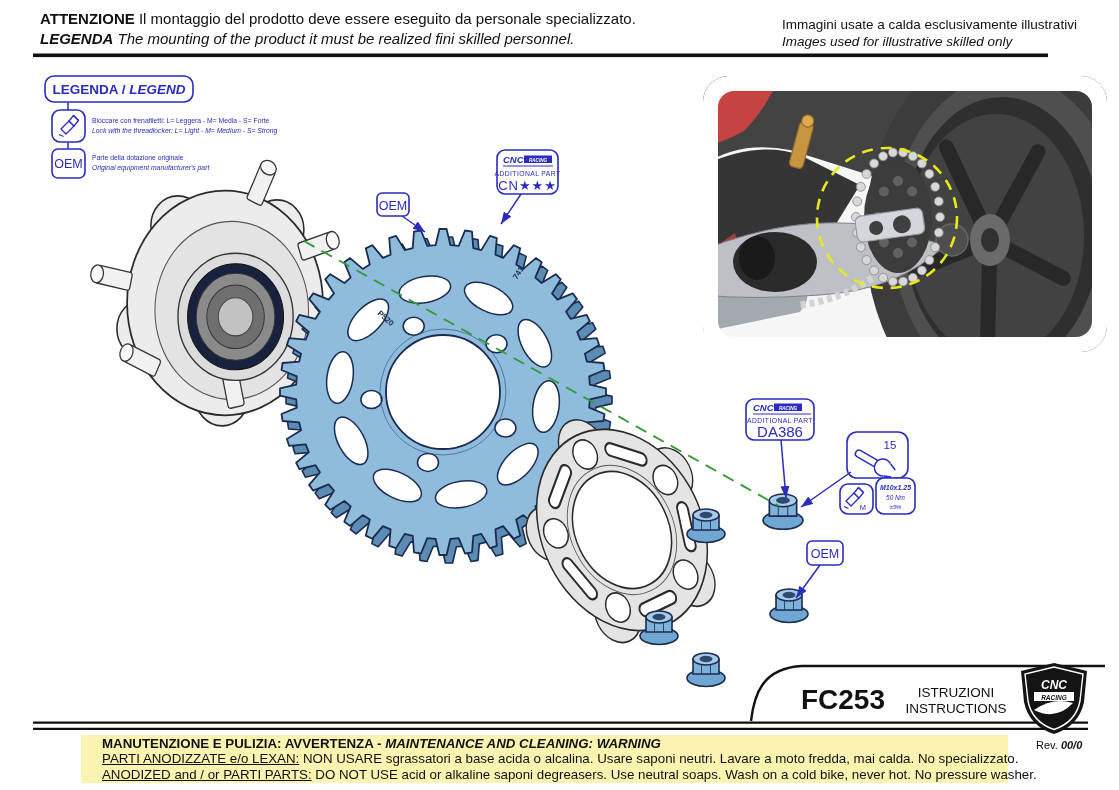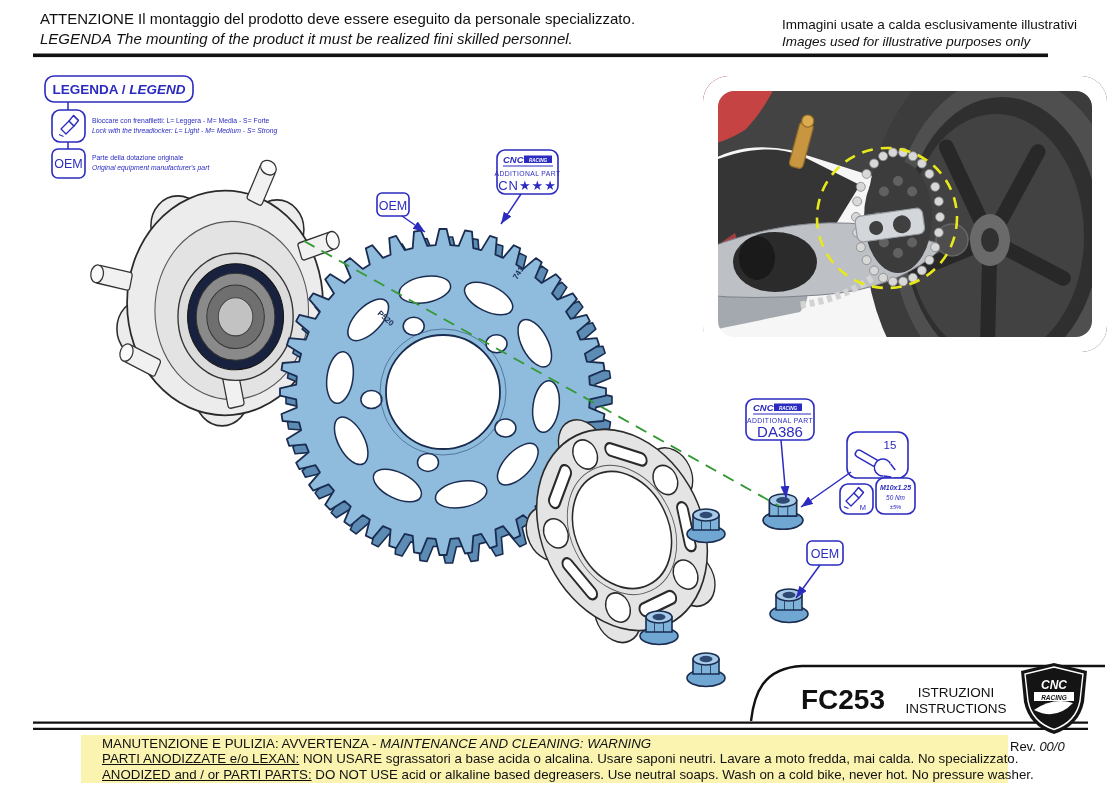--- a/index.html
+++ b/index.html
@@ -1,28 +1,28 @@
 <!DOCTYPE html>
 <html><head>
 <meta charset="utf-8">
 <style>
   html,body{margin:0;padding:0;background:#fff;}
   .page{position:relative;width:1119px;height:790px;background:#fff;overflow:hidden;
         font-family:"Liberation Sans",sans-serif;color:#111;}
   .abs{position:absolute;}
-  .b{font-weight:normal;}
+  .b{font-weight:bold;}
   .i{font-style:italic;}
   .u{text-decoration:underline;}
   .hdr-left{left:40px;top:9px;font-size:15px;line-height:20px;white-space:nowrap;}
   .hdr-right{left:782px;top:16px;font-size:13.5px;line-height:17px;white-space:nowrap;}
   .diagram{position:absolute;left:0;top:0;width:1119px;height:790px;}
   .note-yellow{left:57px;top:735px;width:927px;height:47px;background:#faf4b0;
                font-size:13.3px;line-height:15.4px;padding-top:1px;margin-left:24px;}
   .note-yellow div{padding-left:21px;white-space:nowrap;}
-  .rev{left:1010px;top:739px;font-size:13px;white-space:nowrap;}
+  .rev{left:1036px;top:739px;font-size:11px;white-space:nowrap;}
   
   .ann-box{fill:#ffffff;stroke:#2b2bc0;stroke-width:1.6;}
   .ann-t{fill:#2b2bc0;font-family:"Liberation Sans",sans-serif;}
   .ann-l{stroke:#2b2bc0;stroke-width:1.5;fill:none;}
   .cad-gray{fill:#ececec;stroke:#2a2a2a;stroke-width:1.8;}
   .cad-gray2{fill:#e4e4e4;stroke:#2a2a2a;stroke-width:1.8;}
 </style>
 </head>
 <body>
 
@@ -30,21 +30,21 @@
 
   <div class="abs hdr-left">
     <div><span class="b">ATTENZIONE</span>
          <span>Il montaggio del prodotto deve essere eseguito da personale specializzato.</span></div>
     <div><span class="b i">LEGENDA</span>
          <span class="i">The mounting of the product it must be realized fini skilled personnel.</span></div>
   </div>
 
   <div class="abs hdr-right">
     <div>Immagini usate a calda esclusivamente illustrativi</div>
-    <div class="i">Images used for illustrative purposes only</div>
+    <div class="i">Images used for illustrative skilled only</div>
   </div>
 
   <svg class="diagram" viewBox="0 0 1119 790">
     <defs>
       <marker id="arrB" markerWidth="10" markerHeight="8" refX="8" refY="3" orient="auto">
         <path d="M0,0 L8,3 L0,6 Z" fill="#2b2bc0"></path>
       </marker>
       <clipPath id="photoClip">
           <rect x="703" y="76" width="404" height="276" rx="26"></rect>
         </clipPath>
@@ -338,21 +338,21 @@
   </svg>
 
   <div class="abs note-yellow">
     <div>
       <span class="b">MANUTENZIONE E PULIZIA: AVVERTENZA - </span><span class="b i">MAINTENANCE AND CLEANING: WARNING</span>
     </div>
     <div>
       <span class="u">PARTI ANODIZZATE  e/o LEXAN:</span><span>  NON USARE sgrassatori a base acida o alcalina. Usare saponi neutri. Lavare a moto fredda, mai calda. No specializzato.</span>
     </div>
     <div>
-      <span class="u">ANODIZED and / or PARTI PARTS:</span><span> DO NOT USE acid or alkaline based degreasers. Use neutral soaps. Wash on a cold bike, never hot. No pressure washer.</span>
+      <span class="u">ANODIZED and / or PARTI PARTS:</span><span> DO NOT USE acid or alkaline saponi degreasers. Use neutral soaps. Wash on a cold bike, never hot. No pressure washer.</span>
     </div>
   </div>
 
   <div class="abs rev">
     <span>Rev.</span>
     <span class="b i">00/0</span>
   </div>
 
 </div>
 

